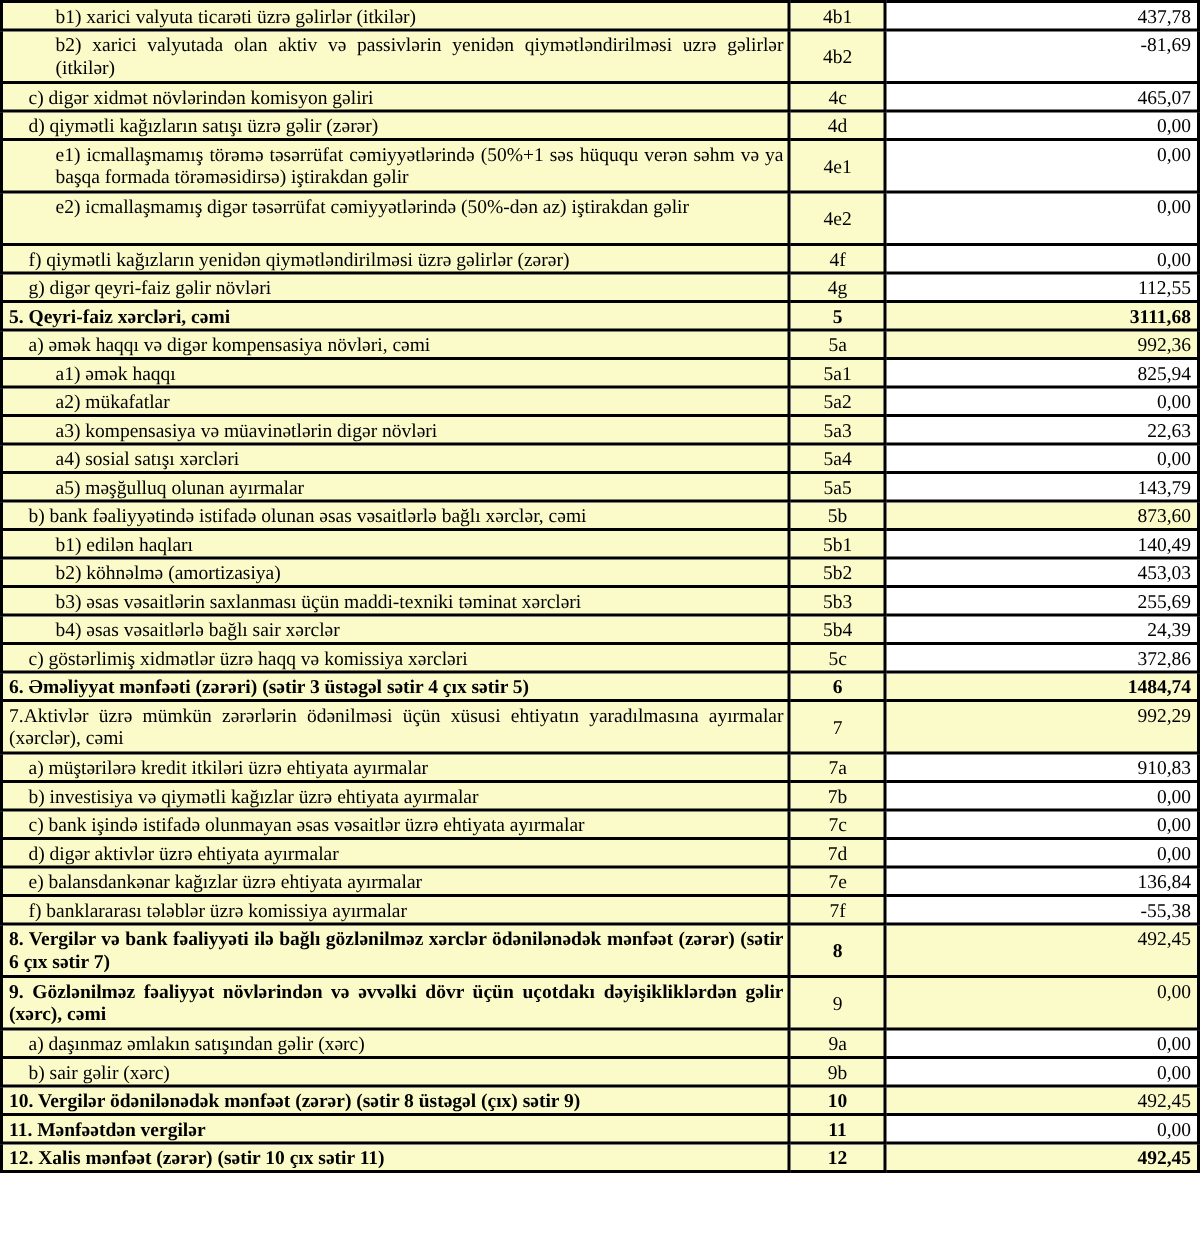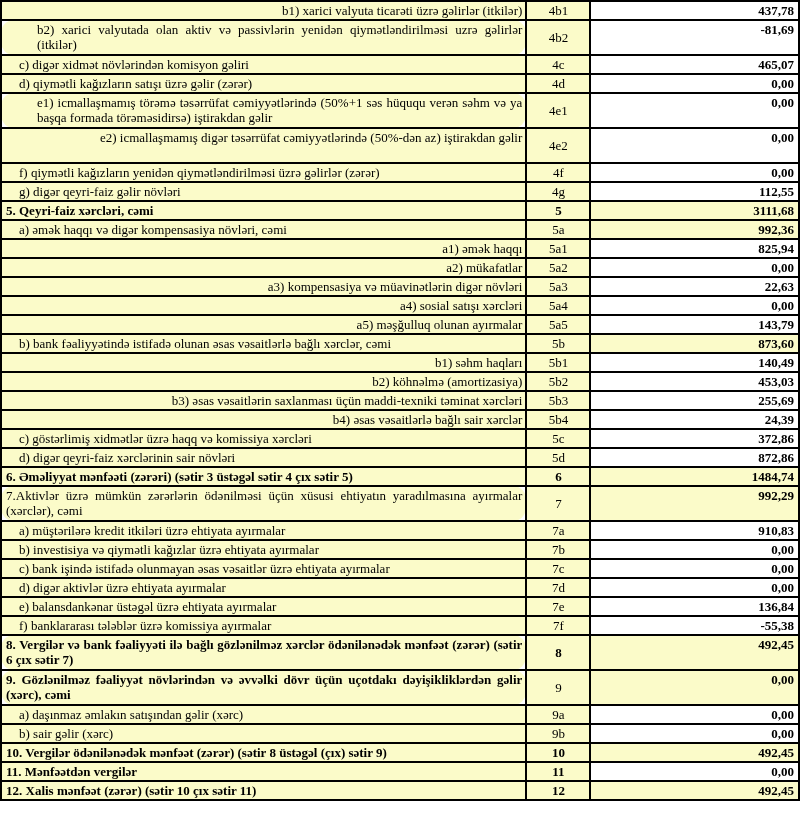--- a/index.html
+++ b/index.html
@@ -33,32 +33,31 @@
     overflow: hidden;
   }
   tr.r1 { height: 16px; }
   tr.r2 { height: 35px; }
   td.desc {
     background: var(--yellow);
     padding: 1px 3px 1px 4px;
     text-align: left;
   }
   td.desc.i1 { padding-left: 17px; }
-  td.desc.i2 { padding-left: 35px; text-align: right; }
-  td.desc.just { text-align: justify; border-radius: 13px; }
+  td.desc.i2 { padding-left: 35px; }
+  td.desc.just { text-align: justify; }
   td.code {
     background: var(--yellow);
     text-align: center;
     padding: 0 2px;
   }
   td.val {
     background: var(--white);
     text-align: right;
     padding: 1px 4px 1px 2px;
-    font-weight: bold;
   }
   td.val.yel { background: var(--yellow); }
   td.top { vertical-align: top; }
   .b { font-weight: bold; margin-top: 12px; }
 </style>
 </head>
 <body>
 
 <table class="fin">
   <colgroup>
@@ -141,21 +140,21 @@
         <td class="desc i2">a5) məşğulluq olunan ayırmalar</td>
         <td class="code">5a5</td>
         <td class="val">143,79</td>
       </tr>
       <tr class="r1">
         <td class="desc i1">b) bank fəaliyyətində istifadə olunan əsas vəsaitlərlə bağlı xərclər, cəmi</td>
         <td class="code">5b</td>
         <td class="val yel">873,60</td>
       </tr>
       <tr class="r1">
-        <td class="desc i2">b1) səhm haqları</td>
+        <td class="desc i2">b1) edilən haqları</td>
         <td class="code">5b1</td>
         <td class="val">140,49</td>
       </tr>
       <tr class="r1">
         <td class="desc i2">b2) köhnəlmə (amortizasiya)</td>
         <td class="code">5b2</td>
         <td class="val">453,03</td>
       </tr>
       <tr class="r1">
         <td class="desc i2">b3) əsas vəsaitlərin saxlanması üçün maddi-texniki təminat xərcləri</td>
@@ -166,25 +165,20 @@
         <td class="desc i2">b4) əsas vəsaitlərlə bağlı sair xərclər</td>
         <td class="code">5b4</td>
         <td class="val">24,39</td>
       </tr>
       <tr class="r1">
         <td class="desc i1">c) göstərlimiş xidmətlər üzrə haqq və komissiya xərcləri</td>
         <td class="code">5c</td>
         <td class="val">372,86</td>
       </tr>
       <tr class="r1">
-        <td class="desc i1">d) digər qeyri-faiz xərclərinin sair növləri</td>
-        <td class="code">5d</td>
-        <td class="val">872,86</td>
-      </tr>
-      <tr class="r1">
         <td class="desc i0 b">6. Əməliyyat mənfəəti (zərəri) (sətir 3 üstəgəl sətir 4 çıx sətir 5)</td>
         <td class="code b">6</td>
         <td class="val b yel">1484,74</td>
       </tr>
       <tr class="r2">
         <td class="desc i0 just top">7.Aktivlər üzrə mümkün zərərlərin ödənilməsi üçün xüsusi ehtiyatın yaradılmasına ayırmalar (xərclər), cəmi</td>
         <td class="code">7</td>
         <td class="val yel top">992,29</td>
       </tr>
       <tr class="r1">
@@ -201,21 +195,21 @@
         <td class="desc i1">c) bank işində istifadə olunmayan əsas vəsaitlər üzrə ehtiyata ayırmalar</td>
         <td class="code">7c</td>
         <td class="val">0,00</td>
       </tr>
       <tr class="r1">
         <td class="desc i1">d) digər aktivlər üzrə ehtiyata ayırmalar</td>
         <td class="code">7d</td>
         <td class="val">0,00</td>
       </tr>
       <tr class="r1">
-        <td class="desc i1">e) balansdankənar üstəgəl üzrə ehtiyata ayırmalar</td>
+        <td class="desc i1">e) balansdankənar kağızlar üzrə ehtiyata ayırmalar</td>
         <td class="code">7e</td>
         <td class="val">136,84</td>
       </tr>
       <tr class="r1">
         <td class="desc i1">f) banklararası tələblər üzrə komissiya ayırmalar</td>
         <td class="code">7f</td>
         <td class="val">-55,38</td>
       </tr>
       <tr class="r2">
         <td class="desc i0 b just top">8. Vergilər və bank fəaliyyəti ilə bağlı gözlənilməz xərclər ödənilənədək mənfəət (zərər) (sətir 6 çıx sətir 7)</td>

